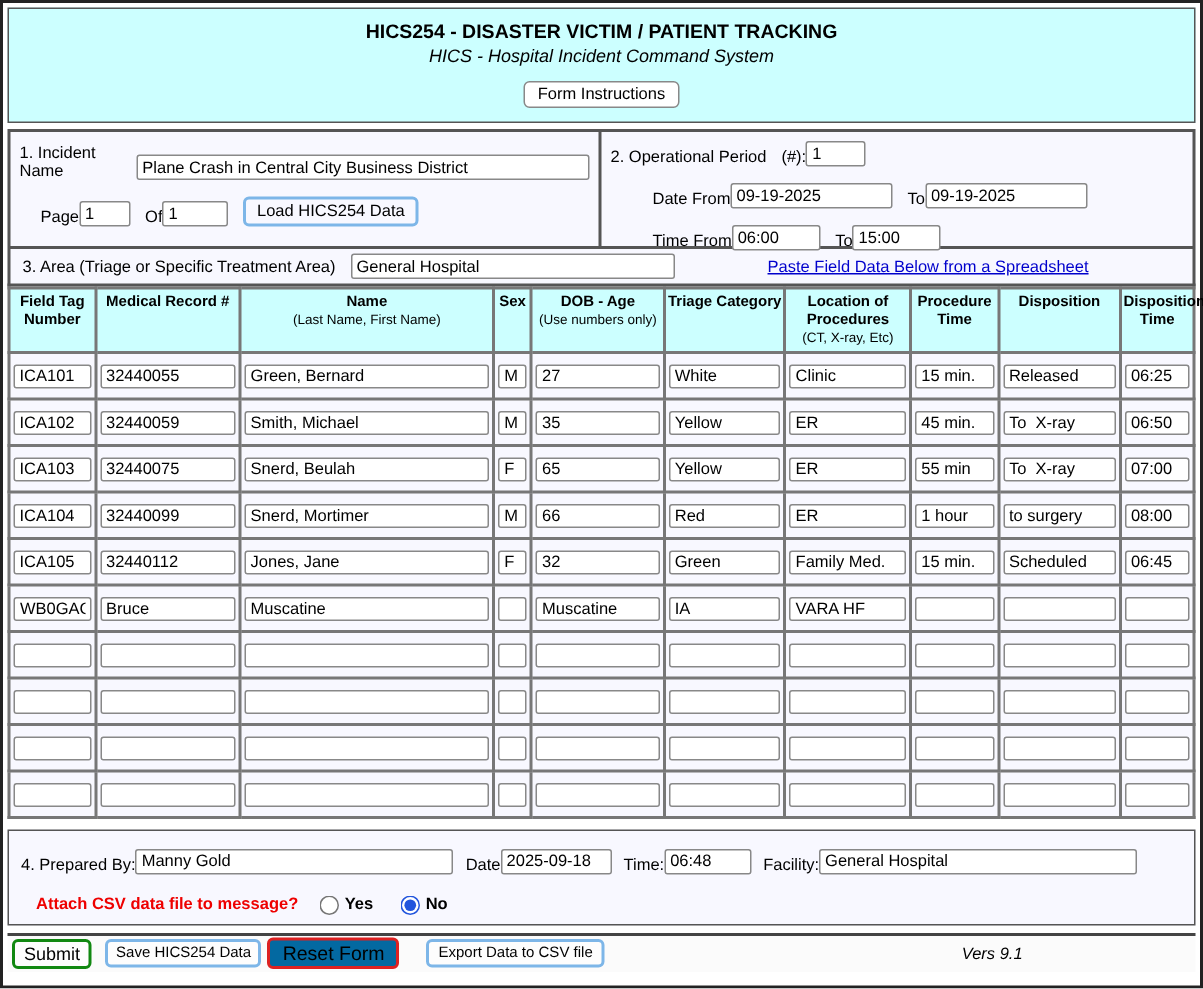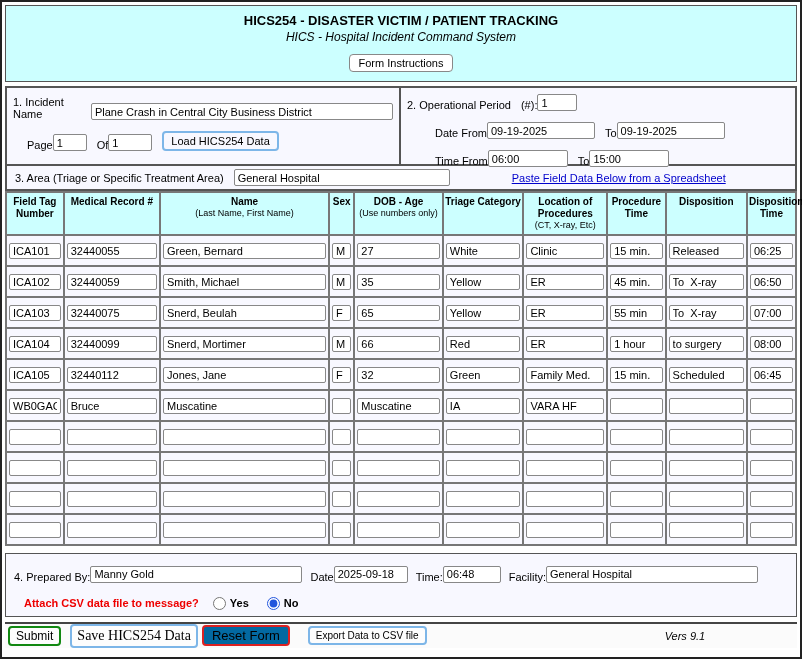--- a/index.html
+++ b/index.html
@@ -20,21 +20,21 @@
   .frow { display: flex; align-items: flex-end; gap: 0; font-size: 11px; }
   .frow + .frow { margin-top: 11px; }
   input[type="text"] { font-family: inherit; font-size: 11px; height: 17px; border: 1px solid #888; background: #fff; padding: 1px 3px; border-radius: 2px; }
   .incident-input { width: 322px; }
   .small-input { width: 34px; }
   .of-input { width: 44px; }
   .blue-btn { font-family: inherit; font-size: 11px; padding: 2px 7px; background: #f8f8ff; border: 2px solid #7db6e8; border-radius: 4px; cursor: pointer; }
   .indent1 { margin-left: 14px; }
   .indent2 { margin-left: 28px; }
   .date-input { width: 108px; }
-  .time-input { width: 80px; }
+  .time-input { width: 59px; }
   .op-num-input { width: 40px; }
   .gap-lbl { margin-left: 10px; }
 
   
   .area-row { border: 2px solid #555; border-top: none; background: #f8f8ff; padding: 3px 8px; display: flex; align-items: center; font-size: 11px; }
   .area-input { width: 216px; margin-left: 10px; }
   .paste-link { margin-left: 62px; color: #0000cc; text-decoration: underline; font-size: 11px; cursor: pointer; }
 
   
   table.tracking { width: 100%; border-collapse: collapse; border: 2px solid #333; table-layout: fixed; }
@@ -51,21 +51,21 @@
   .fac-input { width: 212px; }
   .lblgap { margin-left: 8px; }
   .attach-row { display: flex; align-items: center; margin-top: 14px; font-size: 11px; }
   .attach-q { color: #ee0000; font-weight: bold; margin-left: 10px; }
   .radio-lbl { font-weight: bold; margin: 0 4px 0 4px; }
   input[type="radio"] { margin-left: 14px; accent-color: #2255dd; }
 
   
   .footer-bar { margin-top: 5px; border-top: 2px solid #444; background: #fbfbfb; padding: 3px 3px; display: flex; align-items: center; height: 26px; }
   .submit-btn { font-family: inherit; font-size: 12px; padding: 1px 6px; border: 2px solid #118811; border-radius: 4px; background: #fdfdfd; cursor: pointer; }
-  .save-btn { font-family: Liberation Serif, serif; font-size: 14px; padding: 2px 5px; border: 2px solid #7db6e8; border-radius: 4px; background: #fdfdfd; margin-left: 9px; cursor: pointer; }
+  .save-btn { font-family: Liberation Sans, sans-serif; font-size: 10px; padding: 2px 5px; border: 2px solid #7db6e8; border-radius: 4px; background: #fdfdfd; margin-left: 9px; cursor: pointer; }
   .reset-btn { font-family: inherit; font-size: 13px; padding: 1px 8px; border: 2px solid #dd2222; border-radius: 4px; background: #0369a1; margin-left: 4px; cursor: pointer; }
   .export-btn { font-family: inherit; font-size: 10px; padding: 2px 6px; border: 2px solid #7db6e8; border-radius: 4px; background: #fdfdfd; margin-left: 18px; cursor: pointer; }
   .version { font-size: 11px; font-style: italic; margin-left: 238px; }
 </style>
 </head>
 <body>
 
 <div class="container">
 
   <div class="header-box">

